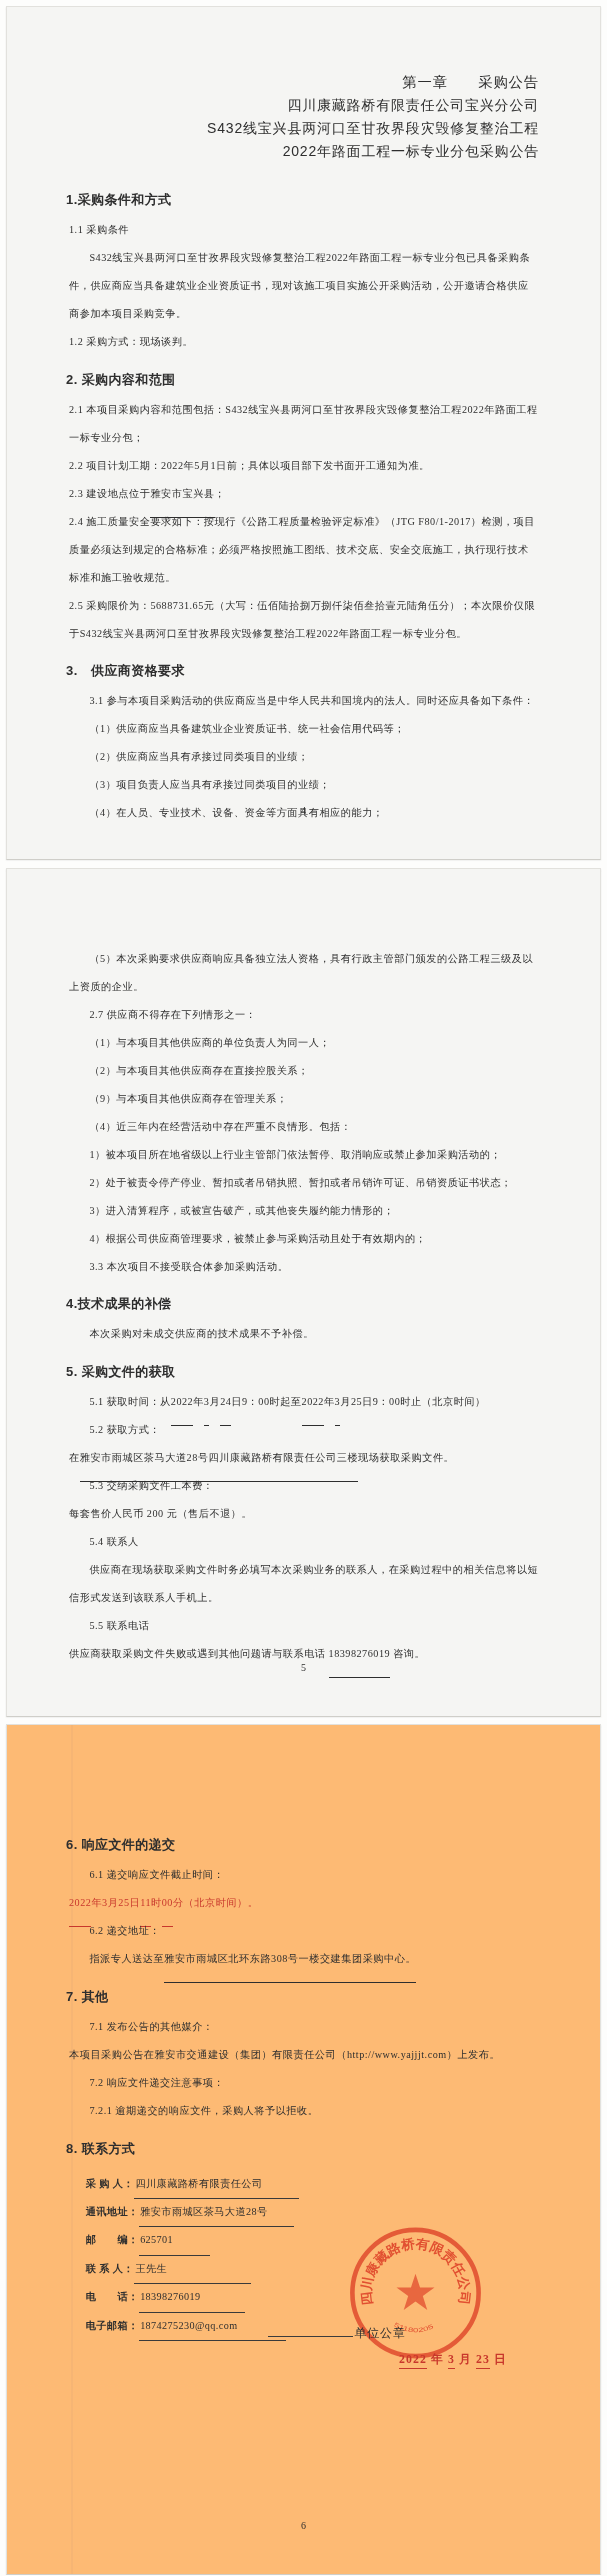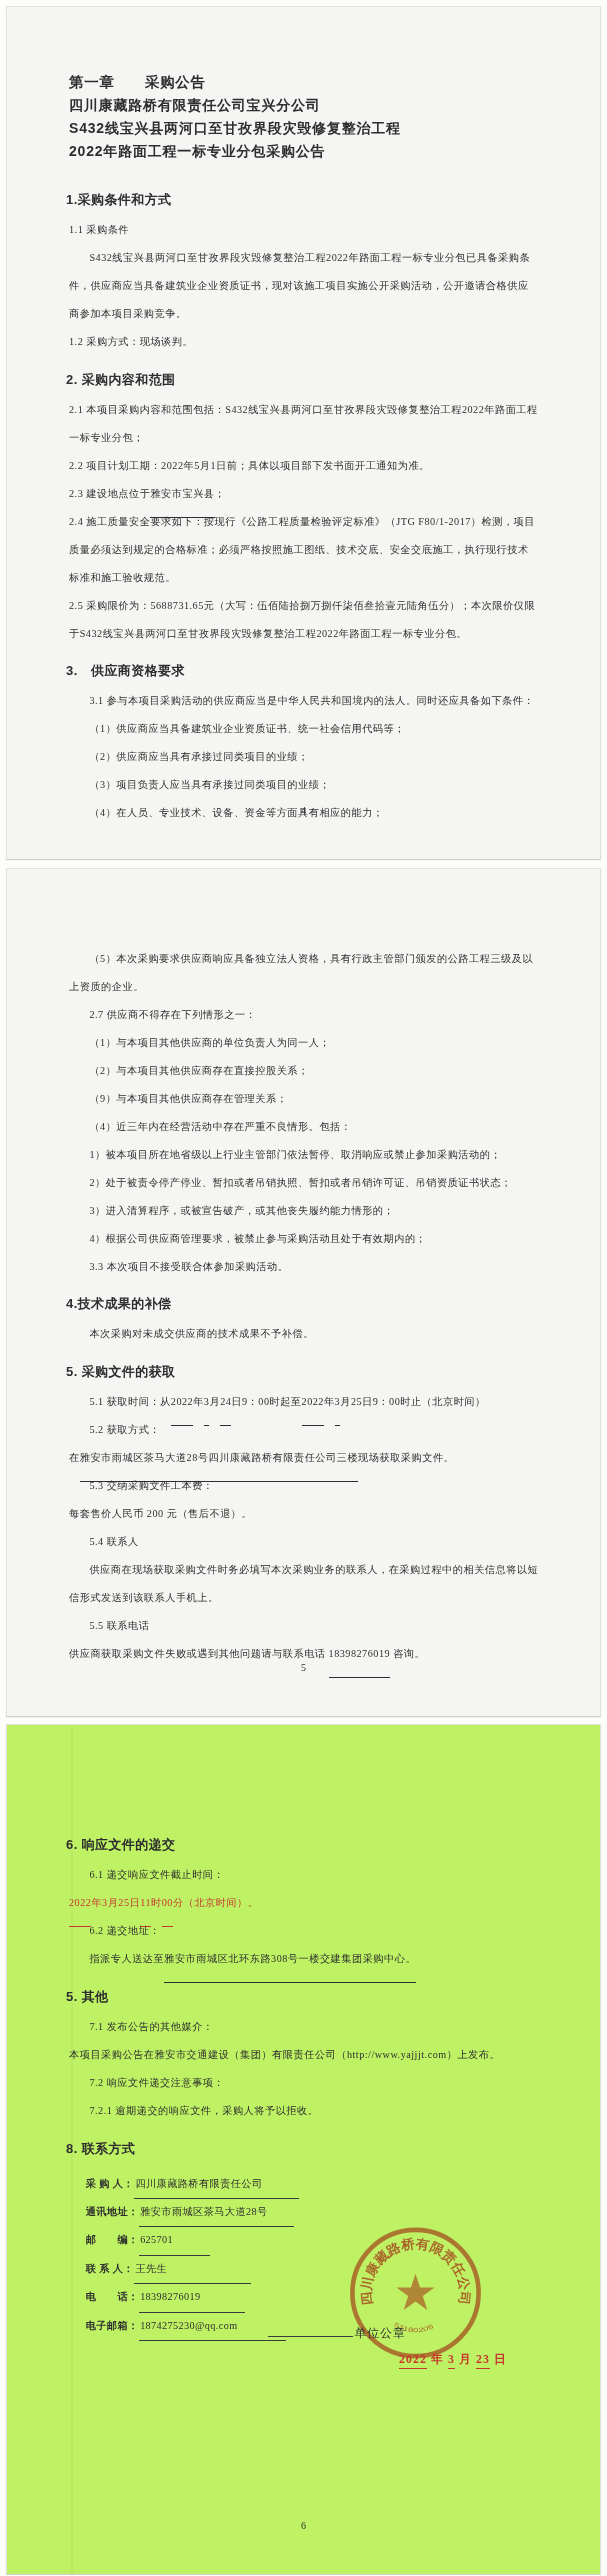--- a/index.html
+++ b/index.html
@@ -15,32 +15,32 @@
     position:relative;
     width:595px;
     margin:0 auto;
     box-sizing:border-box;
     overflow:hidden;
     border:0.8px solid #e2e1dd;
     border-bottom-color:#cfcec9;
     box-shadow:0 0.8px 1.5px rgba(0,0,0,.12);
   }
   .page-a { background:#f5f5f3; }
-  .page-b { background:#bef264; }
+  .page-b { background:#fdba74; }
   .page-b::before{
     content:""; position:absolute; left:64px; top:0; bottom:0; width:1.5px;
     background:rgba(110,90,120,.05); pointer-events:none;
   }
   .pg1 { height:854px; margin-top:6px; padding:64px 61px 0 62px; }
   .pg2 { height:849px; margin-top:7.6px; padding:76px 61px 0 62px; }
   .pg3 { height:851px; margin-top:7.6px; padding:83px 61px 0 62px; }
 
   .doc-title{
-    text-align:left; font-family:"Liberation Sans","DejaVu Sans",sans-serif;
-    font-weight:bold; font-size:14px; line-height:23px; letter-spacing:0.8px;
+    text-align:right; font-family:"Liberation Sans","DejaVu Sans",sans-serif;
+    font-weight:normal; font-size:14px; line-height:23px; letter-spacing:0.8px;
     margin:0 0 9px 0;
   }
   .doc-title .t1{ font-size:14.4px; }
 
   .h{
     font-family:"Liberation Sans","DejaVu Sans",sans-serif;
     font-weight:bold; font-size:13px; line-height:20px; letter-spacing:0.4px;
     margin:13.7px 0 6px -3px;
   }
   .h-first{ margin-top:27px; }
@@ -153,21 +153,21 @@
     <div class="page-num">5</div>
   </section>
 
   <section class="page page-b pg3">
     <div class="h h-first">6. 响应文件的递交</div>
     <p class="p">6.1 递交响应文件截止时间：</p>
     <p class="p flush"><span class="u r">2022</span><span class="r">年3月25日</span><span class="u r">11</span><span class="r">时</span><span class="u r">00</span><span class="r">分（北京时间）。</span></p>
     <p class="p">6.2 递交地址：</p>
     <p class="p"><span>指派专人送达至</span><span class="u">雅安市雨城区北环东路308号一楼交建集团采购中心。</span></p>
 
-    <div class="h">5. 其他</div>
+    <div class="h">7. 其他</div>
     <p class="p">7.1 发布公告的其他媒介：</p>
     <p class="p flush">本项目采购公告在雅安市交通建设（集团）有限责任公司（http://www.yajjjt.com）上发布。</p>
     <p class="p">7.2 响应文件递交注意事项：</p>
     <p class="p">7.2.1 逾期递交的响应文件，采购人将予以拒收。</p>
 
     <div class="h">8. 联系方式</div>
 
     <div class="contacts">
       <div class="contact-row">
         <span class="lbl">采 购 人：</span><span class="val w215">四川康藏路桥有限责任公司</span>

